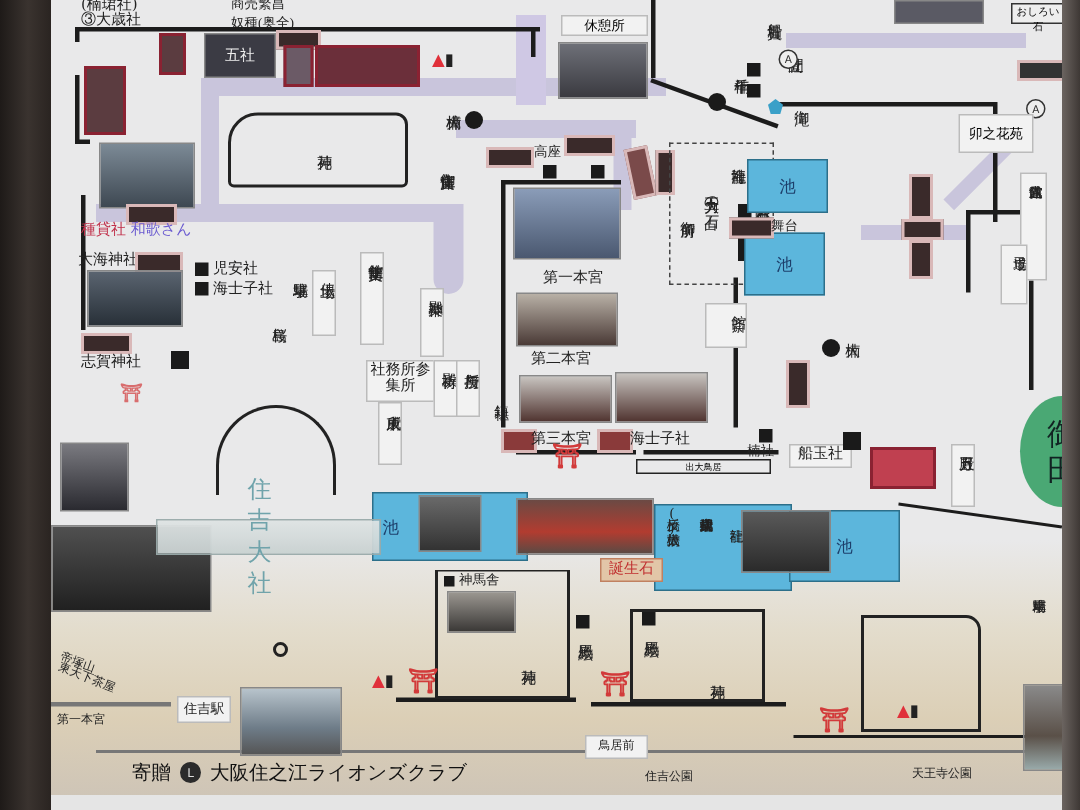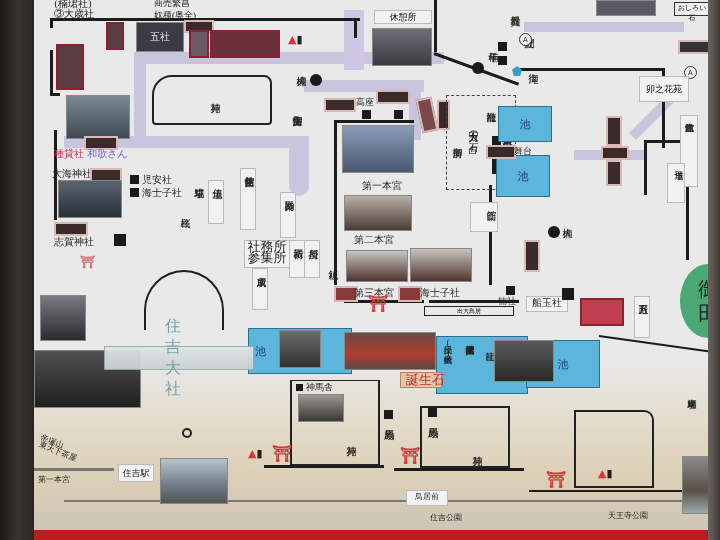--- a/index.html
+++ b/index.html
@@ -1,17 +1,17 @@
 <!DOCTYPE html>
 <html><head>
 <meta charset="utf-8">
 <style>
   html,body{margin:0;padding:0;}
   body{width:720px;height:540px;overflow:hidden;background:#2a2522;font-family:"DejaVu Sans",sans-serif;}
-  .frame{position:absolute;left:0;top:0;width:720px;height:540px;background:#b91c1c;}
+  .frame{position:absolute;left:0;top:0;width:720px;height:540px;background:#e5e5e5;}
   .frame-left{position:absolute;left:0;top:0;width:34px;height:540px;background:linear-gradient(90deg,#1e1a18 0%,#3a332f 55%,#2a2421 100%);}
   .frame-right{position:absolute;right:0;top:0;width:12px;height:540px;background:linear-gradient(90deg,#6b6460,#3e3835);}
   .board{position:absolute;left:34px;top:0;width:674px;height:530px;background:#e9e9ea;overflow:hidden;}
   .stain{position:absolute;left:0;top:360px;width:674px;height:170px;
     background:linear-gradient(180deg,rgba(233,233,234,0) 0%,rgba(222,210,180,.55) 35%,rgba(214,196,160,.7) 70%,rgba(200,188,170,.8) 100%);}
   .el{position:absolute;box-sizing:border-box;}
   .wall{position:absolute;background:#1c1c1c;}
   .path{position:absolute;background:#c9c5dc;}
   .pond{position:absolute;background:#5cb6dc;border:1px solid #2c6f8a;color:#1d3f6b;font-size:11px;display:flex;align-items:center;justify-content:center;}
   .lbl{position:absolute;font-family:"DejaVu Serif",serif;color:#222;font-size:10px;line-height:11px;}
@@ -159,39 +159,39 @@
     <div class="pond" style="left:214px;top:328px;width:96px;height:44px;justify-content:flex-start;padding-left:6px;">池</div>
     <div class="pond" style="left:402px;top:336px;width:90px;height:56px;"></div>
     <div class="pond" style="left:492px;top:340px;width:72px;height:46px;">池</div>
     <div class="photo" style="left:245px;top:330px;width:40px;height:36px;background:linear-gradient(180deg,#6a6a6a,#323232);"></div>
     <div class="photo" style="left:310px;top:332px;width:90px;height:36px;background:linear-gradient(180deg,#6a4a44,#b23c30 60%,#5a4a44);"></div>
     <div class="photo" style="left:460px;top:340px;width:58px;height:40px;background:linear-gradient(180deg,#5a5a5a,#2a2a2a);"></div>
     <div class="lbl v" style="left:408px;top:338px;font-size:9px;">反橋(太鼓橋)</div>
     <div class="lbl v" style="left:430px;top:338px;font-size:9px;">川端康成文学碑</div>
     <div class="lbl v" style="left:450px;top:345px;font-size:9px;">龍社</div>
     <div class="redbox" style="left:366px;top:372px;width:40px;height:14px;background:#e2c6a8;border:1px solid #c08060;"></div>
-    <div class="lbl" style="left:372px;top:374px;font-size:13px;color:#c03030;">誕生石</div>
+    <div class="lbl" style="left:372px;top:374px;font-size:10px;color:#c03030;">誕生石</div>
 
     <div class="lbl" style="left:18px;top:168px;">大海神社</div>
     <div class="tag" style="left:56px;top:168px;width:28px;height:10px;"></div>
     <div class="photo" style="left:24px;top:180px;width:62px;height:36px;background:linear-gradient(180deg,#5a6470,#283038);"></div>
     <div class="sq" style="left:96px;top:175px;"></div>
     <div class="lbl" style="left:108px;top:174px;">児安社</div>
     <div class="sq" style="left:96px;top:188px;"></div>
     <div class="lbl" style="left:108px;top:187px;">海士子社</div>
     <div class="tag" style="left:20px;top:222px;width:30px;height:10px;"></div>
     <div class="lbl" style="left:20px;top:236px;">志賀神社</div>
     <div class="sq" style="left:80px;top:234px;width:12px;height:12px;"></div>
     <div class="torii" style="left:46px;top:254px;font-size:12px;opacity:.7;">⛩</div>
     <div class="lbl v" style="left:160px;top:180px;">駐車場</div>
     <div class="lbl v" style="left:146px;top:210px;">桜島</div>
     <div class="box v lbl" style="left:174px;top:180px;width:14px;height:42px;">土俵場</div>
     <div class="box v lbl" style="left:206px;top:168px;width:14px;height:60px;">住吉文華館</div>
     <div class="box v lbl" style="left:246px;top:192px;width:14px;height:44px;">神楽殿</div>
-    <div class="box lbl" style="left:210px;top:240px;width:44px;height:26px;font-size:13px;text-align:center;">社務所参集所</div>
+    <div class="box lbl" style="left:210px;top:240px;width:44px;height:26px;font-size:10px;text-align:center;">社務所参集所</div>
     <div class="box v lbl" style="left:255px;top:240px;width:14px;height:36px;">祈祷殿</div>
     <div class="box v lbl" style="left:270px;top:240px;width:14px;height:36px;">授与所</div>
     <div class="box v lbl" style="left:218px;top:268px;width:14px;height:40px;">東成所</div>
     <div class="lbl v" style="left:294px;top:262px;">鎮社</div>
 
     <div class="photo" style="left:6px;top:295px;width:44px;height:44px;background:linear-gradient(180deg,#7a7a80,#2a2a30);"></div>
     <div class="photo" style="left:0px;top:350px;width:105px;height:56px;background:linear-gradient(180deg,#505050,#202020);"></div>
     <div class="glassbar" style="left:70px;top:346px;width:150px;height:24px;">住吉大社</div>
     <div class="el" style="left:110px;top:270px;width:80px;height:60px;border:2px solid #222;border-radius:40px 40px 0 0;border-bottom:none;"></div>
 
@@ -228,22 +228,27 @@
     <div class="lbl v" style="left:438px;top:448px;">神苑</div>
     <div class="torii" style="left:512px;top:472px;">⛩</div>
     <div class="el" style="left:540px;top:410px;width:80px;height:78px;border:2px solid #222;border-radius:0 10px 0 0;"></div>
     <div class="restroom" style="left:564px;top:468px;"><span style="color:#e0303a;">▲</span><span style="color:#222;">▮</span></div>
     <div class="restroom" style="left:214px;top:448px;"><span style="color:#e0303a;">▲</span><span style="color:#222;">▮</span></div>
     <div class="torii" style="left:238px;top:446px;">⛩</div>
     <div class="lbl v" style="left:652px;top:392px;font-size:9px;">南駐車場</div>
     <div class="photo" style="left:648px;top:456px;width:56px;height:56px;background:linear-gradient(180deg,#8a8a8a,#5a5048 60%,#9aa);"></div>
     <div class="photo" style="left:126px;top:458px;width:66px;height:44px;background:linear-gradient(180deg,#b8c4cc,#6e7c88 60%,#555);"></div>
     <div class="box lbl" style="left:84px;top:464px;width:34px;height:16px;font-size:9px;text-align:center;line-height:16px;">住吉駅</div>
-    <div class="box lbl" style="left:372px;top:490px;width:40px;height:14px;font-size:8px;text-align:center;">鳥居前</div>
+    <div class="box lbl" style="left:356px;top:490px;width:40px;height:14px;font-size:8px;text-align:center;">鳥居前</div>
     <div class="lbl" style="left:6px;top:436px;font-size:8px;transform:rotate(20deg);">帝塚山</div>
     <div class="lbl" style="left:4px;top:446px;font-size:8px;transform:rotate(22deg);">東天下茶屋</div>
     <div class="lbl" style="left:4px;top:474px;font-size:8px;">第一本宮</div>
     <div class="lbl" style="left:574px;top:510px;font-size:8px;">天王寺公園</div>
     <div class="lbl" style="left:396px;top:512px;font-size:8px;">住吉公園</div>
     <div class="el" style="left:148px;top:428px;width:10px;height:10px;border:2px solid #222;border-radius:50%;"></div>
 
+    <div class="sponsor">
+      <span>寄贈</span>
+      <span class="lions">L</span>
+      <span>大阪住之江ライオンズクラブ</span>
+    </div>
   </div>
 </div>
 
 </body></html>

